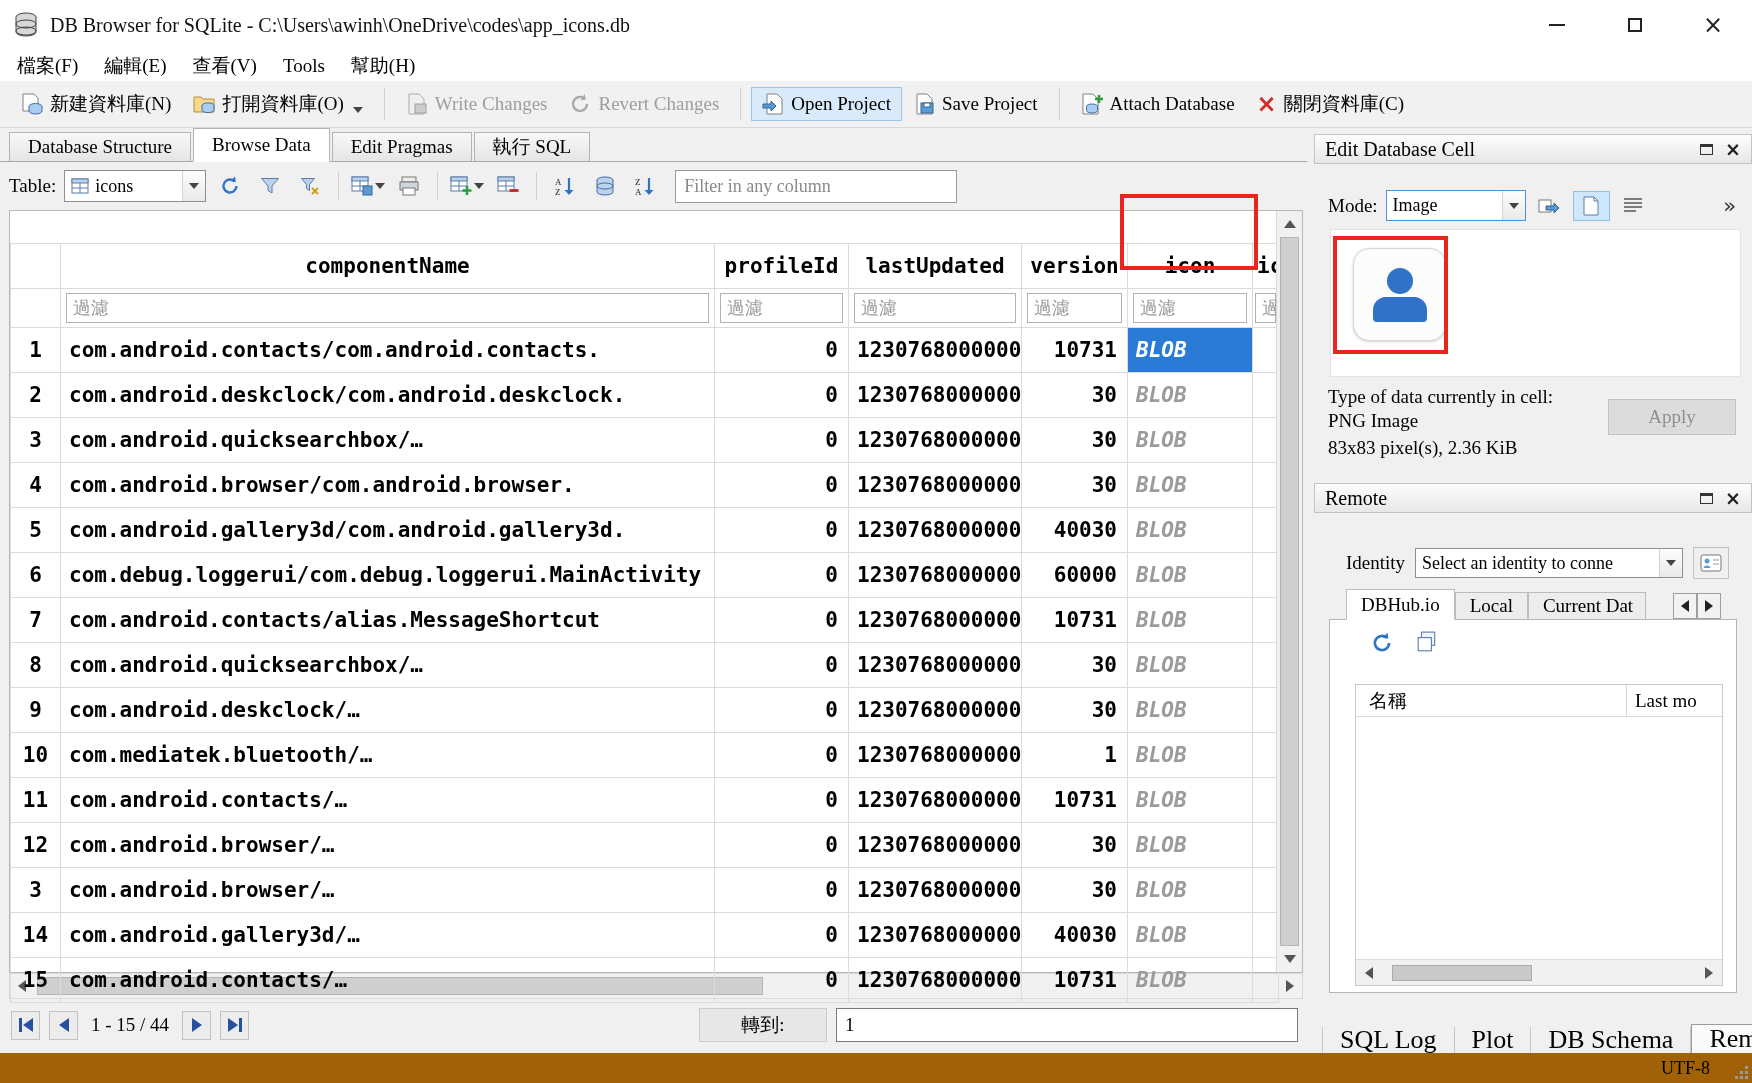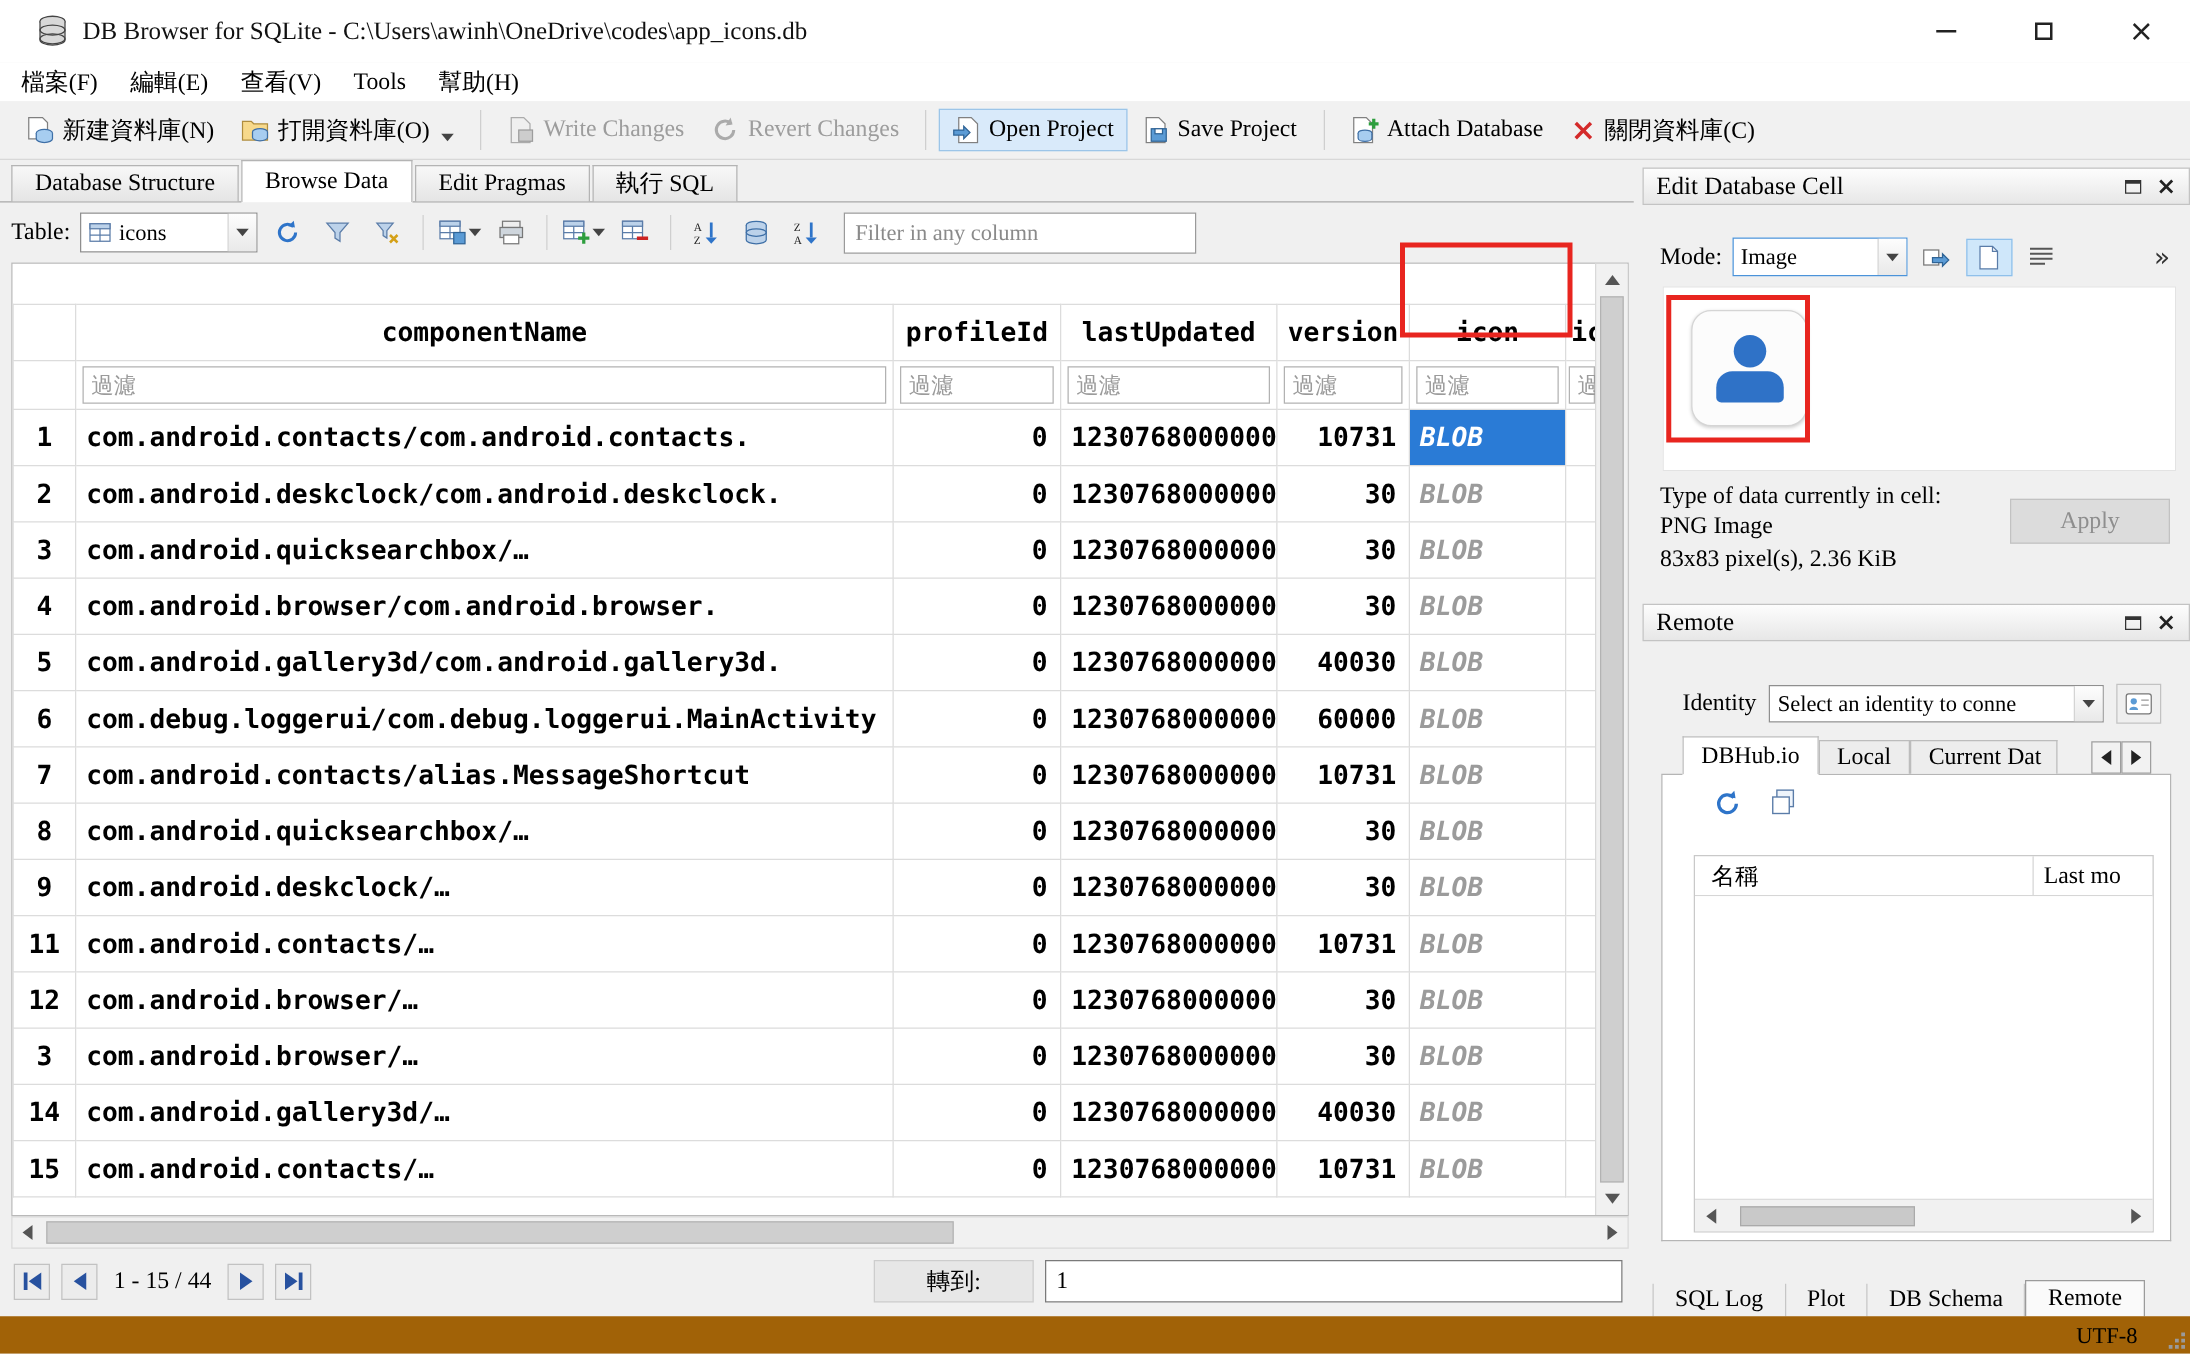--- a/index.html
+++ b/index.html
@@ -1,21 +1,21 @@
 <!DOCTYPE html>
 <html><head>
 <meta charset="utf-8">
 <style>
   * { margin:0; padding:0; box-sizing:border-box; }
   html,body { width:1752px; height:1083px; }
   body { font-family:"Liberation Serif", serif; background:#f0f0f0; overflow:hidden; }
   .window { position:relative; width:1752px; height:1083px; background:#f0f0f0; }
 
   
-  .titlebar { position:absolute; top:0; left:0; width:100%; height:50px; background:#fff; display:flex; align-items:center; padding-left:30px; }
+  .titlebar { position:absolute; top:0; left:0; width:100%; height:50px; background:#fff; display:flex; align-items:center; padding-left:14px; }
   .title-text { font-size:20px; color:#111; margin-left:12px; white-space:nowrap; }
   .win-controls { margin-left:auto; display:flex; height:100%; }
   .win-btn { width:78px; height:100%; display:flex; align-items:center; justify-content:center; cursor:default; }
   .min-glyph { width:16px; height:2px; background:#222; }
   .max-glyph { width:14px; height:14px; border:2px solid #222; }
   .close-glyph { font-family:"DejaVu Sans", sans-serif; font-size:24px; color:#222; line-height:1; }
 
   
   .menubar { position:absolute; top:50px; left:0; width:100%; height:31px; background:#fff; display:flex; align-items:center; padding-left:4px; }
   .menu-item { padding:3px 13px; font-size:19px; white-space:nowrap; }
@@ -128,21 +128,21 @@
   .page-toolbar { height:64px; display:flex; align-items:flex-start; padding:11px 0 0 40px; gap:22px; flex:none; }
   .inner-table { margin:0 13px 6px 25px; border:1px solid #c9c9c9; flex:1; display:flex; flex-direction:column; min-height:0; }
   .page-thead { height:32px; display:flex; align-items:center; border-bottom:1px solid #d6d6d6; font-size:19px; flex:none; }
   .name-col { padding-left:13px; flex:1; }
   .modified-col { width:96px; border-left:1px solid #d6d6d6; padding-left:8px; white-space:nowrap; overflow:hidden; align-self:stretch; display:flex; align-items:center; }
   .page-body { flex:1; background:#fff; }
   .page-hscroll { height:26px; background:#f1f1f1; border-top:1px solid #ddd; display:flex; align-items:center; flex:none; }
   .page-hthumb { width:140px; height:16px; margin-left:10px; background:#c9c9c9; border:1px solid #aaa; }
 
   .dock-tabs { position:absolute; top:896px; left:7px; right:0; height:29px; display:flex; align-items:flex-end; padding-left:8px; }
-  .dtab { padding:0 17px; height:26px; display:flex; align-items:center; font-size:19px; border-right:1px solid #c6c6c6; white-space:nowrap; }
+  .dtab { padding:0 17px; height:26px; display:flex; align-items:center; font-size:26px; border-right:1px solid #c6c6c6; white-space:nowrap; }
   .dtab:first-child { border-left:1px solid #c6c6c6; }
   .dtab.active { background:#fafafa; border:1px solid #9b9b9b; border-bottom:none; height:29px; }
 
   
   .statusbar { position:absolute; top:1053px; left:0; width:1752px; height:30px; background:#a16207; display:flex; align-items:center; justify-content:flex-end; }
   .encoding { font-size:18px; margin-right:42px; }
   .grip { position:absolute; right:4px; bottom:4px; width:14px; height:14px; }
   .grip::after { content:""; position:absolute; right:0; bottom:0; width:3px; height:3px; background:#9a9a9a;
     box-shadow:-5px 0 #9a9a9a, -10px 0 #9a9a9a, 0 -5px #9a9a9a, -5px -5px #9a9a9a, 0 -10px #9a9a9a; }
 
@@ -476,20 +476,29 @@
               <tr>
     <td class="rownum">9</td>
     <td>com.android.deskclock/…</td>
     <td class="num">0</td>
     <td class="num">1230768000000</td>
     <td class="num">30</td>
     <td class="blob">BLOB</td>
     <td></td>
   </tr>
               <tr>
+    <td class="rownum">10</td>
+    <td>com.mediatek.bluetooth/…</td>
+    <td class="num">0</td>
+    <td class="num">1230768000000</td>
+    <td class="num">1</td>
+    <td class="blob">BLOB</td>
+    <td></td>
+  </tr>
+              <tr>
     <td class="rownum">11</td>
     <td>com.android.contacts/…</td>
     <td class="num">0</td>
     <td class="num">1230768000000</td>
     <td class="num">10731</td>
     <td class="blob">BLOB</td>
     <td></td>
   </tr>
               <tr>
     <td class="rownum">12</td>

